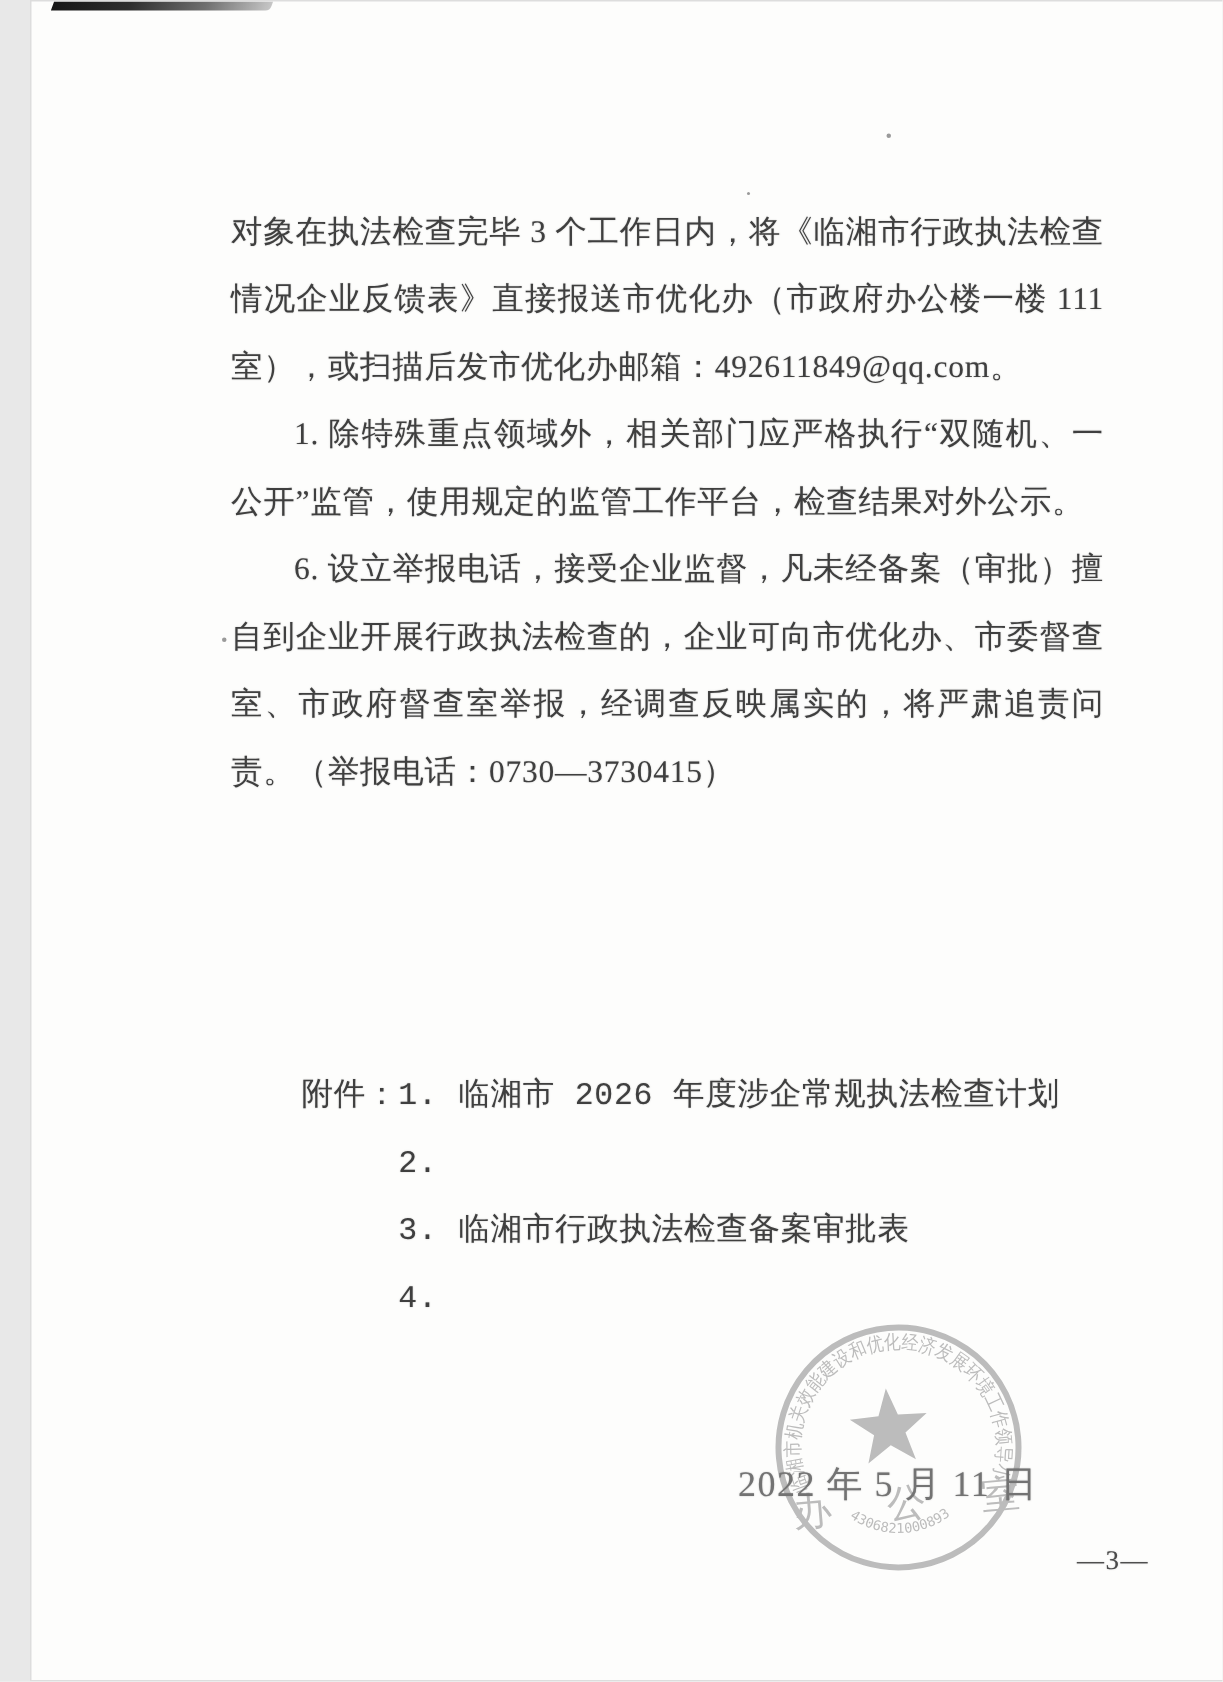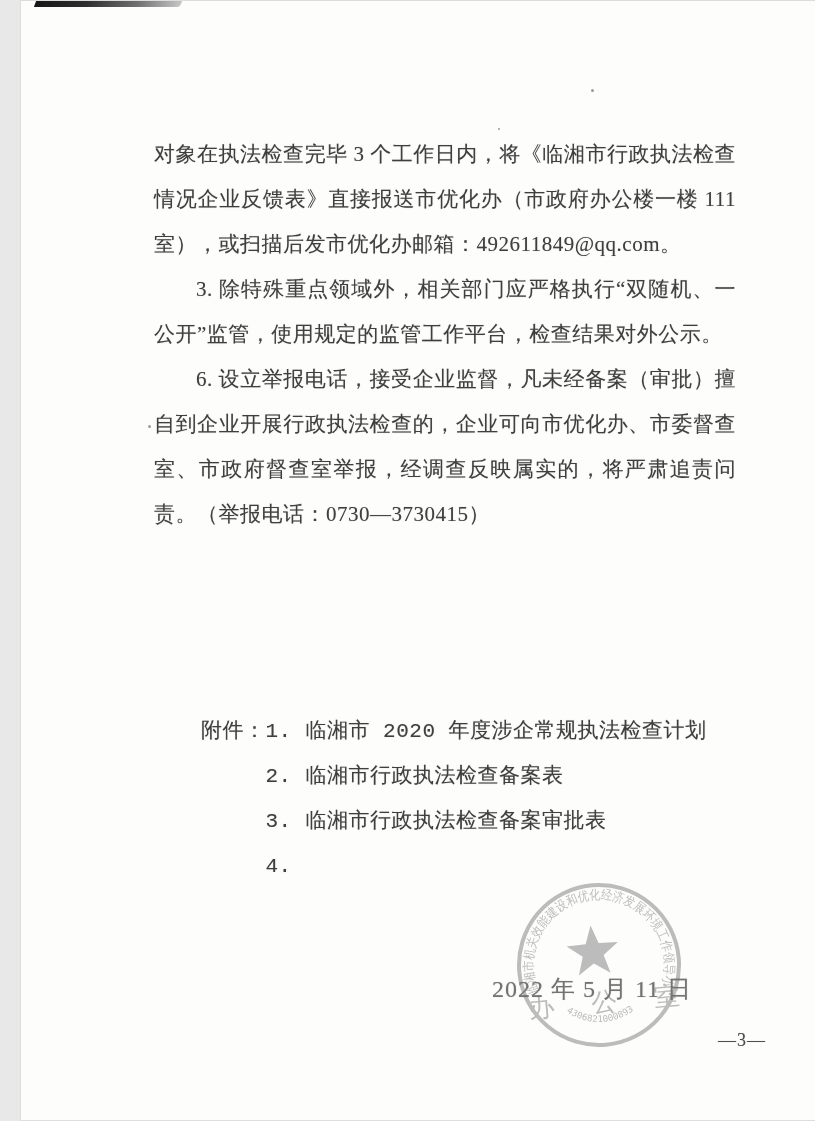--- a/index.html
+++ b/index.html
@@ -73,34 +73,33 @@
 
 <div class="page">
 
   <div class="smudge"></div>
   <div class="speck s1"></div>
   <div class="speck s2"></div>
   <div class="speck s3"></div>
 
   <div class="content">
     <p class="no-indent">对象在执法检查完毕 3 个工作日内，将《临湘市行政执法检查情况企业反馈表》直接报送市优化办（市政府办公楼一楼 111 室），或扫描后发市优化办邮箱：492611849@qq.com。</p>
-    <p>3. 除特殊重点领域外，相关部门应严格执行“双随机、一公开”监管，使用规定的监管工作平台，检查结果对外公示。</p>
+    <p>1. 除特殊重点领域外，相关部门应严格执行“双随机、一公开”监管，使用规定的监管工作平台，检查结果对外公示。</p>
     <p>6. 设立举报电话，接受企业监督，凡未经备案（审批）擅自到企业开展行政执法检查的，企业可向市优化办、市委督查室、市政府督查室举报，经调查反映属实的，将严肃追责问责。（举报电话：0730—3730415）</p>
   </div>
 
   <div class="attachments">
     <span class="att-label">附件：</span>
     <div class="att-items">
       <div class="att-item">
         <span class="att-num">1.</span>
-        <span>临湘市 2020 年度涉企常规执法检查计划</span>
+        <span>临湘市 2026 年度涉企常规执法检查计划</span>
       </div>
       <div class="att-item">
         <span class="att-num">2.</span>
-        <span>临湘市行政执法检查备案表</span>
       </div>
       <div class="att-item">
         <span class="att-num">3.</span>
         <span>临湘市行政执法检查备案审批表</span>
       </div>
       <div class="att-item">
         <span class="att-num">4.</span>
       </div>
     </div>
   </div>

